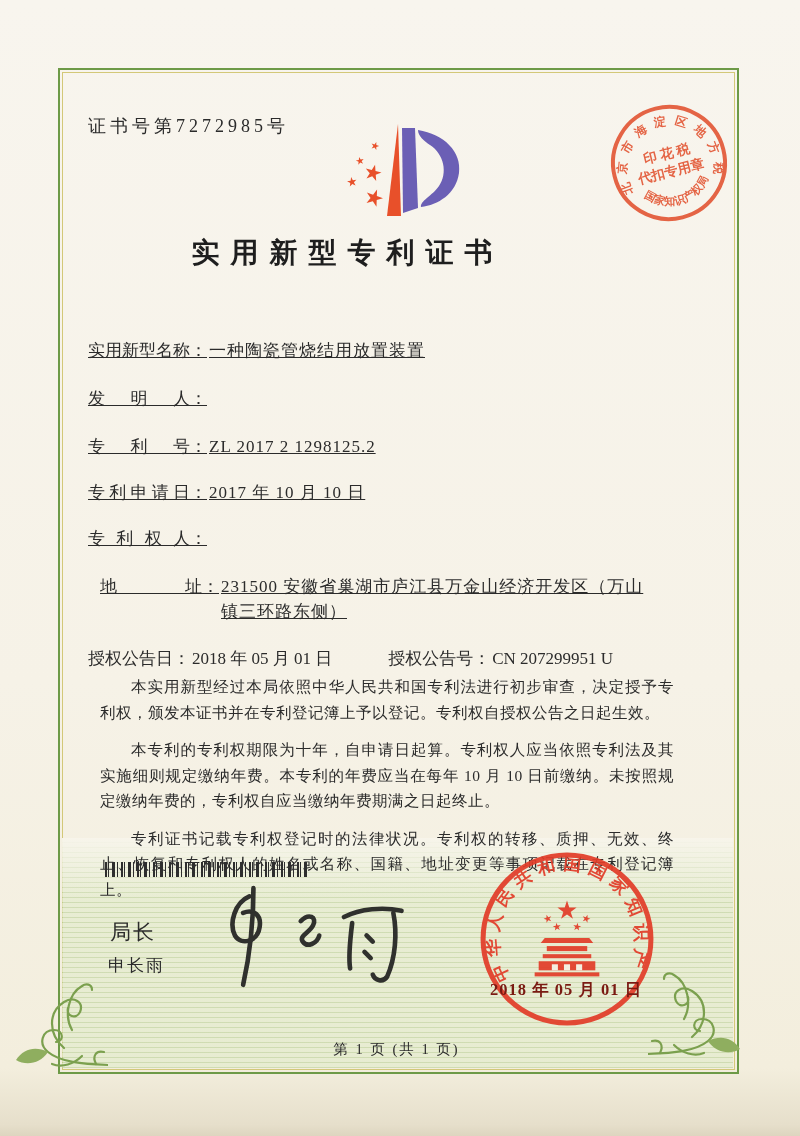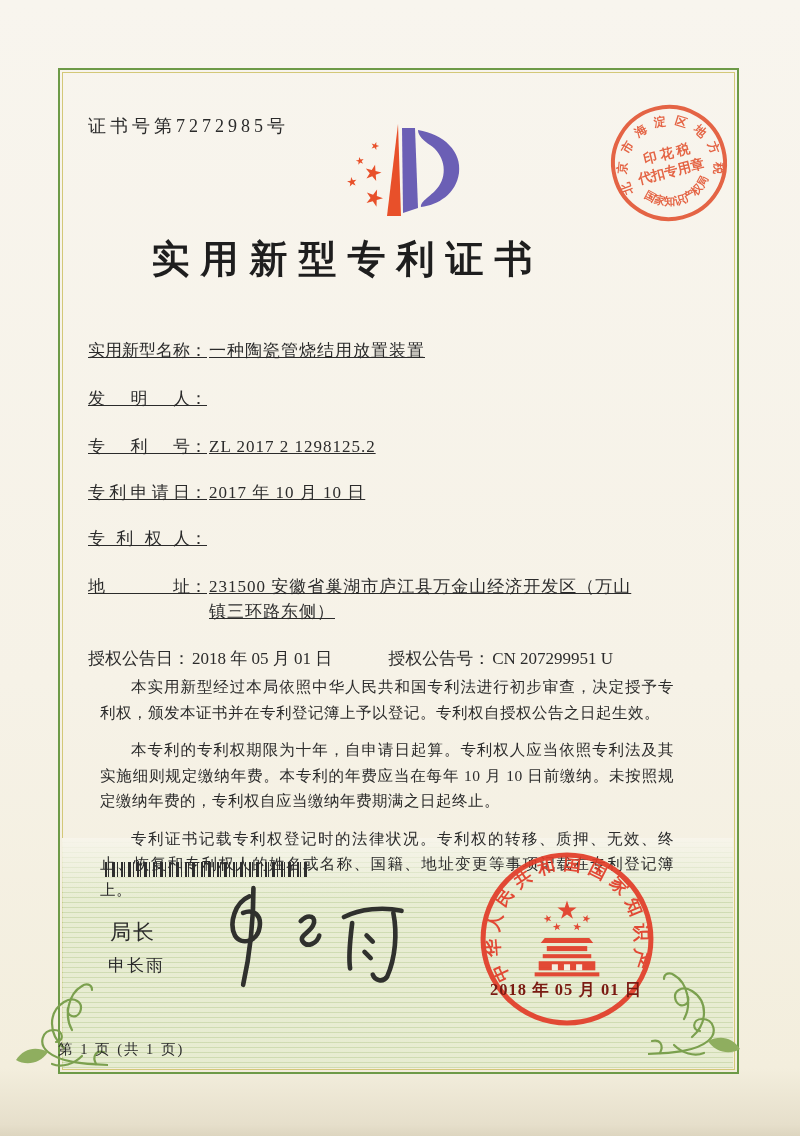--- a/index.html
+++ b/index.html
@@ -20,43 +20,43 @@
     border:1px solid #d3c878;pointer-events:none;
   }
   .guilloche{
     position:absolute;left:62px;top:838px;width:671px;height:230px;
     background:
       linear-gradient(180deg,rgba(248,245,236,.95) 0,rgba(248,245,236,0) 60px),
       repeating-linear-gradient(0deg,rgba(150,185,110,.28) 0 1px,rgba(234,240,216,.45) 1px 5px),
       rgba(213,227,183,.45);
   }
   .cert-no{left:88px;top:114px;font-size:18px;letter-spacing:4px;}
-  .title{left:58px;top:234px;width:568px;text-align:center;font-size:38px;font-weight:bold;
+  .title{left:58px;top:234px;width:568px;text-align:center;font-size:28px;font-weight:bold;
          letter-spacing:11px;text-indent:11px;color:#1e1e1e;}
   .fields{left:88px;top:338px;width:606px;font-size:17px;line-height:26px;}
   .frow{display:flex;align-items:flex-start;text-decoration:underline;}
   .flabel{display:inline-block;width:6em;text-align:justify;text-align-last:justify;flex:0 0 auto;}
   .fcolon{flex:0 0 auto;margin-right:2px;}
   .fvalue{flex:1 1 auto;letter-spacing:1px;}
   .mb1{margin-bottom:22px;} .mb2{margin-bottom:20px;}
-  .addr-row{line-height:25px;margin-bottom:2px;}
+  .addr-row{line-height:25px;margin-bottom:2px;margin-left:12px;}
   .grant-row{display:flex;margin-top:22px;}
   .grant-pair2{margin-left:56px;}
   .paras{left:88px;top:662px;width:598px;font-size:15.5px;line-height:25.5px;text-align:justify;}
   .paras p{margin:12px;text-indent:2em;letter-spacing:.5px;}
   .barcode{
     left:105px;top:862px;width:203px;height:15px;
     background:repeating-linear-gradient(90deg,
       #2e2e2e 0 2px,transparent 2px 3px,#2e2e2e 3px 4px,transparent 4px 7px,
       #2e2e2e 7px 10px,transparent 10px 12px,#2e2e2e 12px 13px,transparent 13px 16px);
   }
   .director-label{left:110px;top:918px;font-size:21px;letter-spacing:2px;}
   .director-name{left:108px;top:954px;font-size:17px;letter-spacing:2px;}
   .seal-date{left:490px;top:979px;font-size:16.5px;letter-spacing:1px;color:#7a1a12;font-weight:bold;}
-  .footer{left:58px;top:1040px;width:677px;text-align:left;font-size:14.5px;letter-spacing:2px;}
+  .footer{left:58px;top:1040px;width:677px;text-align:center;font-size:14.5px;letter-spacing:2px;}
   .stamp-wrap{left:594px;top:88px;transform:rotate(-14deg);}
   .seal-wrap{left:476px;top:848px;}
   .logo-wrap{left:342px;top:116px;}
   .sig-wrap{left:210px;top:882px;}
   .orn-left{left:12px;top:972px;}
   .orn-right{left:648px;top:958px;transform:scaleX(-1);}
   svg text{font-family:"Liberation Serif","DejaVu Serif",serif;}
 </style>
 </head>
 <body>

